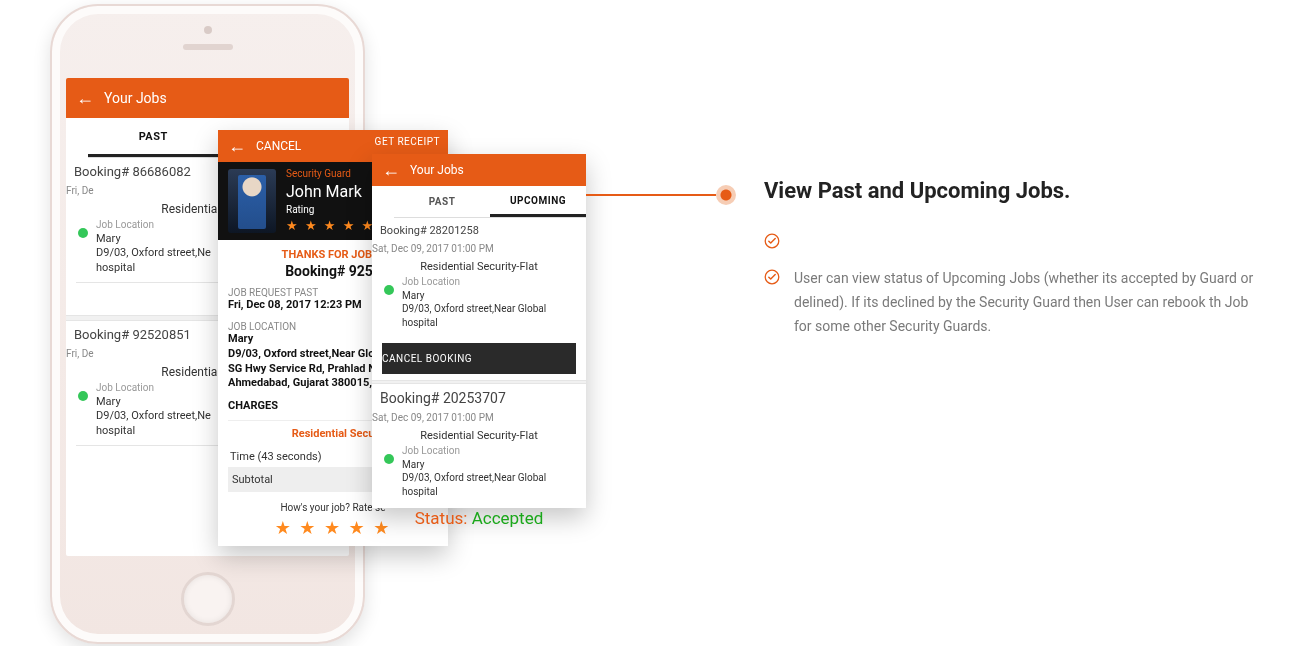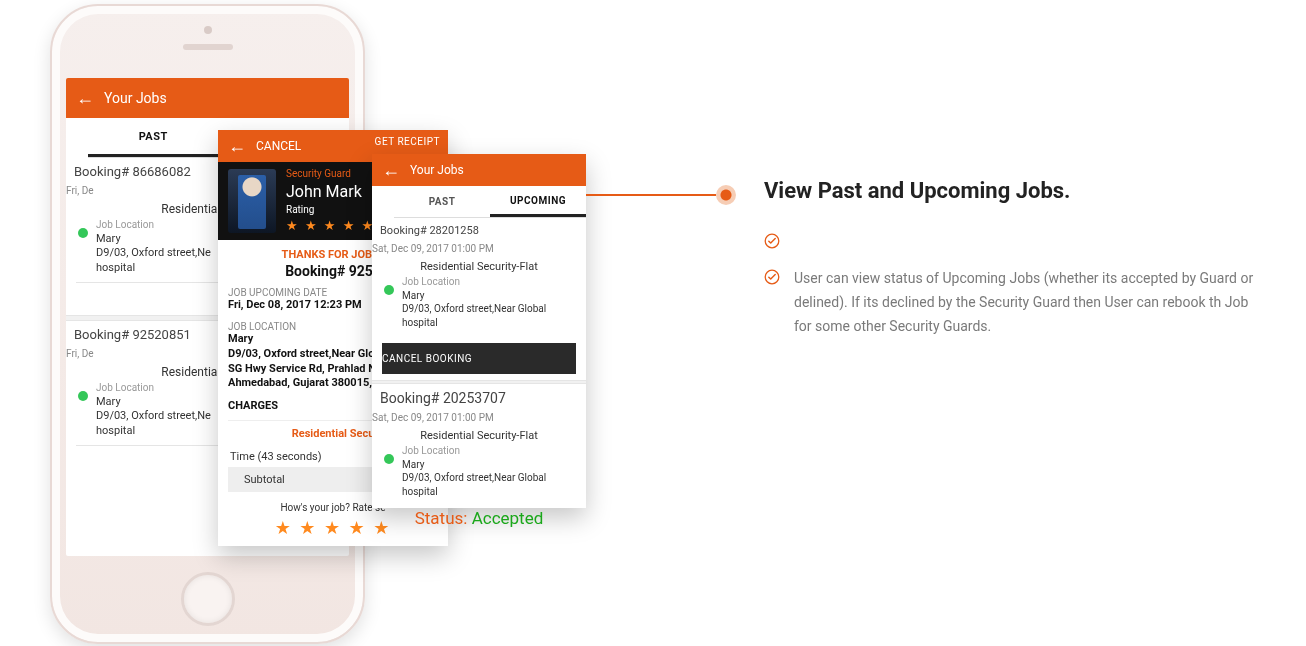--- a/index.html
+++ b/index.html
@@ -103,21 +103,21 @@
   .hero .meta { font-size: 10px; line-height: 1.4; }
   .hero .meta .role { color: #e65b16; }
   .stars { color: #ff8a1f; letter-spacing: 2px; font-size: 13px; }
   .thanks { color: #e65b16; font-weight: 700; text-align: center; font-size: 11px; margin-top: 8px; }
   .receipt h4 { text-align: center; font-size: 14px; margin-top: 2px; color: #111; }
   .receipt .seclabel { color: #888; font-size: 10px; margin: 8px 10px 0; }
   .receipt .secval { color: #111; font-size: 11px; font-weight: 700; margin: 0 10px; line-height: 1.35; }
   .receipt .charges { margin: 6px 10px 0; }
   .charges .head { color: #e65b16; font-size: 11px; font-weight: 700; text-align: center; padding: 6px 0; border-top: 1px solid #eee; }
   .charges .row { display: flex; justify-content: space-between; font-size: 11px; padding: 4px 2px; }
-  .charges .row.sub { background: #eee; padding: 6px 16px; }
+  .charges .row.sub { background: #eee; padding: 6px 4px; }
   .ratebar { text-align: center; font-size: 10px; color: #333; margin-top: 10px; }
   .ratebar .stars { display: block; margin-top: 4px; font-size: 18px; }
 
   .cancel-btn {
     margin: 8px 10px 6px; background: #2a2a2a; color: #fff;
     font-size: 10px; letter-spacing: .5px; text-align: left;
     padding: 10px 0;
   }
 
   
@@ -211,21 +211,21 @@
     <div class="avatar"></div>
     <div class="meta">
       <div class="role">Security Guard</div>
       <div style="font-size:16px">John Mark</div>
       <div>Rating</div>
       <div class="stars">★ ★ ★ ★ ★</div>
     </div>
   </div>
   <div class="thanks">THANKS FOR JOB W</div>
   <h4>Booking# 9252</h4>
-  <div class="seclabel">JOB UPCOMING DATE</div>
+  <div class="seclabel">JOB REQUEST PAST</div>
   <div class="secval">Fri, Dec 08, 2017 12:23 PM</div>
   <div class="seclabel">JOB LOCATION</div>
   <div class="secval">Mary</div>
   <div class="secval" style="white-space:pre-line;font-weight:700">D9/03, Oxford street,Near Glo
 SG Hwy Service Rd, Prahlad N
 Ahmedabad, Gujarat 380015,</div>
   <div class="secval" style="margin-top:8px">CHARGES</div>
   <div class="charges">
     <div class="head">Residential Secu</div>
     <div class="row">

